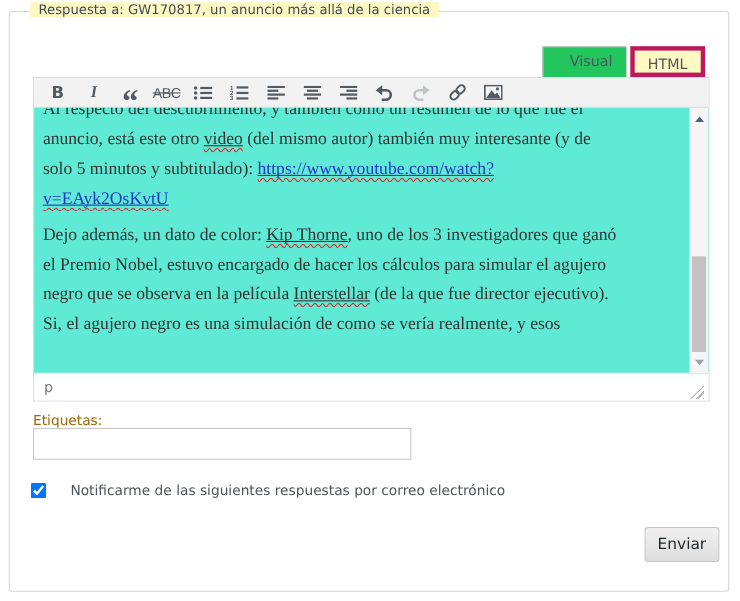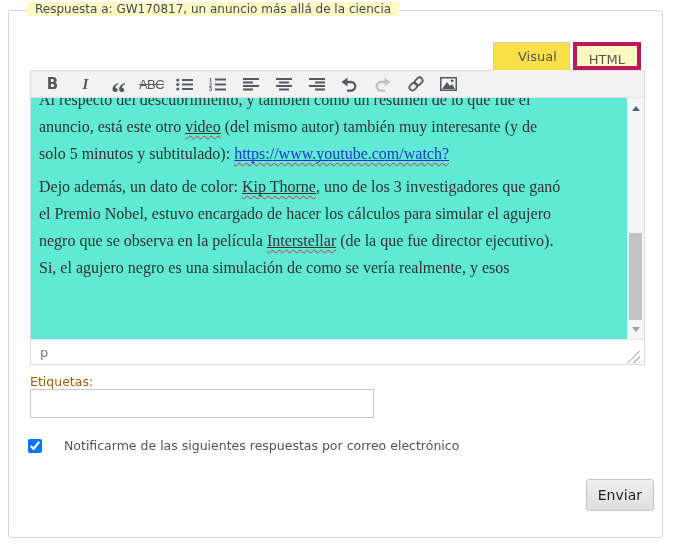--- a/index.html
+++ b/index.html
@@ -8,21 +8,21 @@
   
   .panel{position:absolute;left:8px;top:10px;width:655px;height:528px;
          border:1px solid #d6d6d6;border-radius:3px;box-sizing:border-box;}
   .legend{position:absolute;left:18px;top:-9px;background:#fef9c3;padding:0 8px;
           font-size:12px;color:var(--legend,#3f4a58);white-space:nowrap;}
   
   .tabs{position:absolute;left:8px;top:42px;width:633px;display:flex;justify-content:flex-end;
         gap:3px;align-items:flex-end;z-index:3;}
   .tab{box-sizing:border-box;height:28px;padding:6px 12px 0;font-size:13px;color:#4c555e;
        cursor:default;}
-  .tab.active{background:#fde047;border:1px solid #ccc;border-bottom:1px solid #fff;
+  .tab.active{background:#22c55e;border:1px solid #ccc;border-bottom:1px solid #fff;
               height:29px;margin-bottom:-1px;padding-left:24px;}
   .tab.inactive{background:#fef9c3;border:4px solid #be185d;color:#555;}
   
   .editor{position:absolute;left:30px;top:70px;width:615px;height:295px;
           border:1px solid #dcdcdc;box-sizing:border-box;background:#fff;z-index:2;}
   .toolbar{height:27px;background:#f2f2f2;border-bottom:1px solid #e0e0e0;
            display:flex;align-items:center;padding:0 5px;box-sizing:border-box;}
   .tb-btn{width:27px;height:23px;margin:0 3px;border:0;background:transparent;color:#535a62;
           display:flex;align-items:center;justify-content:center;padding:0;cursor:pointer;}
   .tb-btn.disabled{color:#bfc3c6;}
@@ -170,20 +170,21 @@
         </button>
       </div>
 
     <div class="content">
       <div class="text-clip">
         <div class="text-inner" id="editor-text">
             <div class="para">
               <div class="line"><span>Al respecto del descubrimiento, y también como un resumen de lo que fue el</span></div>
               <div class="line"><span>anuncio, está este otro </span><span class="seg-u"><span class="spell">video</span></span><span> (del mismo autor) también muy interesante (y de</span></div>
               <div class="line"><span>solo 5 minutos y subtitulado): </span><span class="seg-link"><span class="spell">https://www.youtube.com/watch?</span></span></div>
+              <div class="line"><span class="seg-link"><span class="spell">v=EAyk2OsKvtU</span></span></div>
             </div>
             <div class="para">
               <div class="line"><span>Dejo además, un dato de color: </span><span class="seg-u"><span class="spell">Kip Thorne</span></span><span>, uno de los 3 investigadores que ganó</span></div>
               <div class="line"><span>el Premio Nobel, estuvo encargado de hacer los cálculos para simular el agujero</span></div>
               <div class="line"><span>negro que se observa en la película </span><span class="seg-u"><span class="spell">Interstellar</span></span><span> (de la que fue director ejecutivo).</span></div>
               <div class="line"><span>Si, el agujero negro es una simulación de como se vería realmente, y esos</span></div>
             </div>
           </div>
       </div>
       <div class="vscroll">

